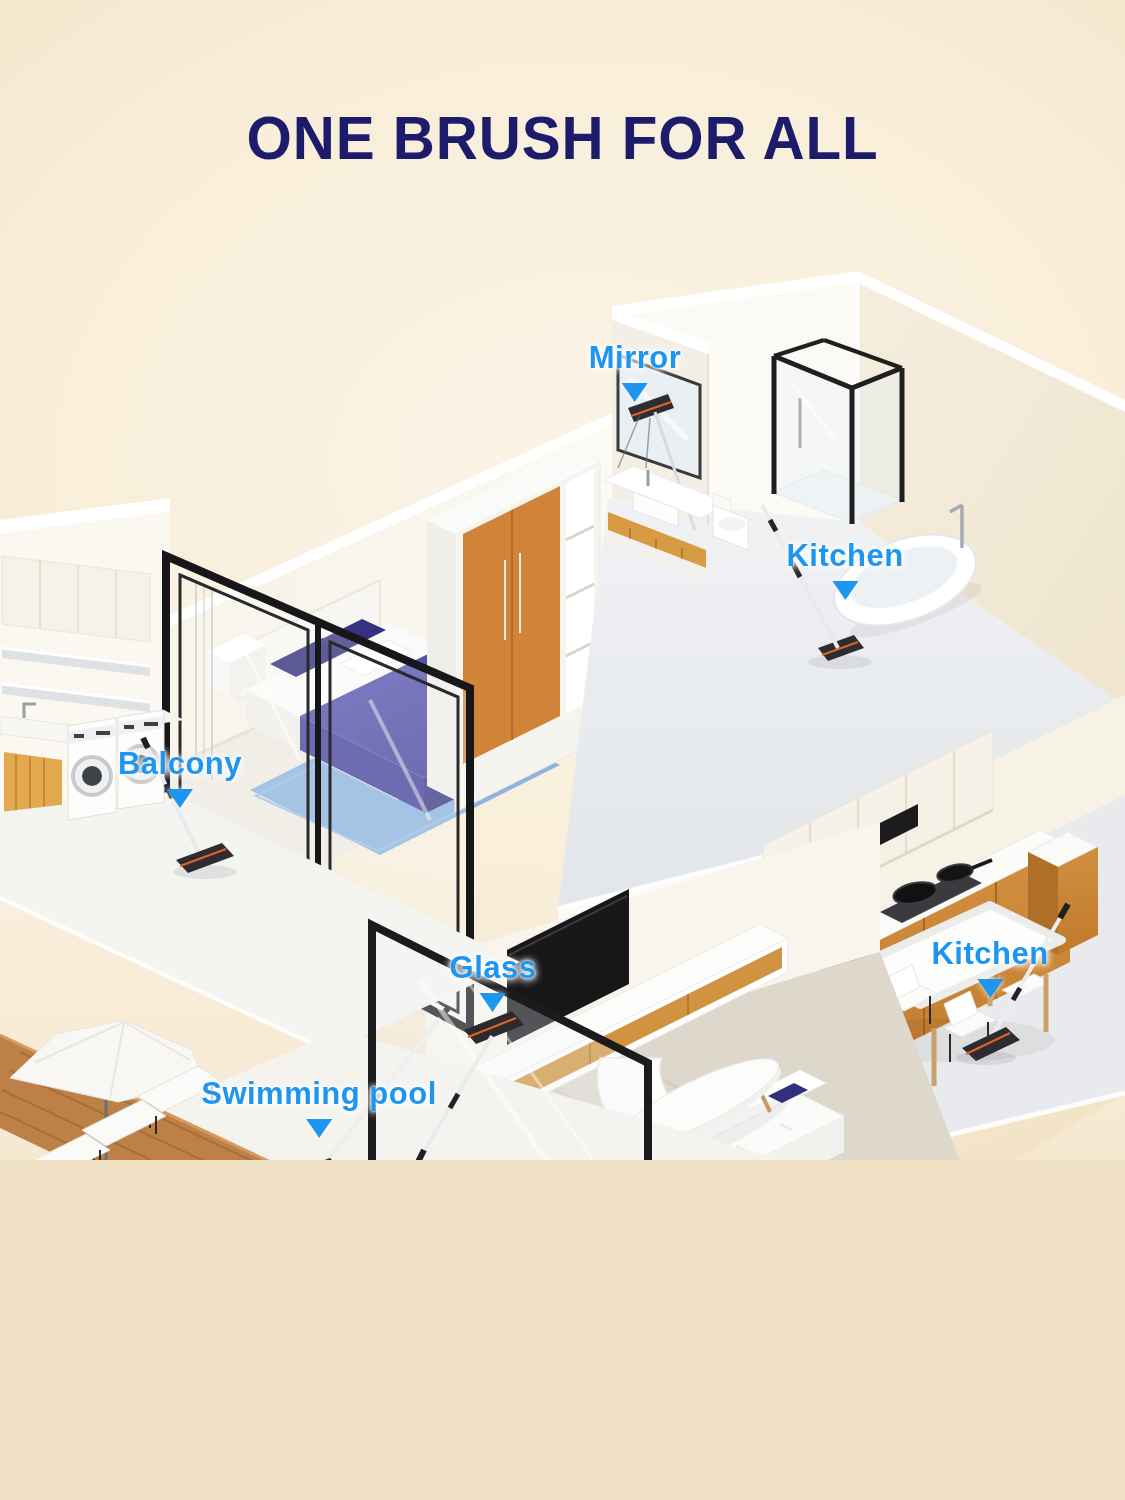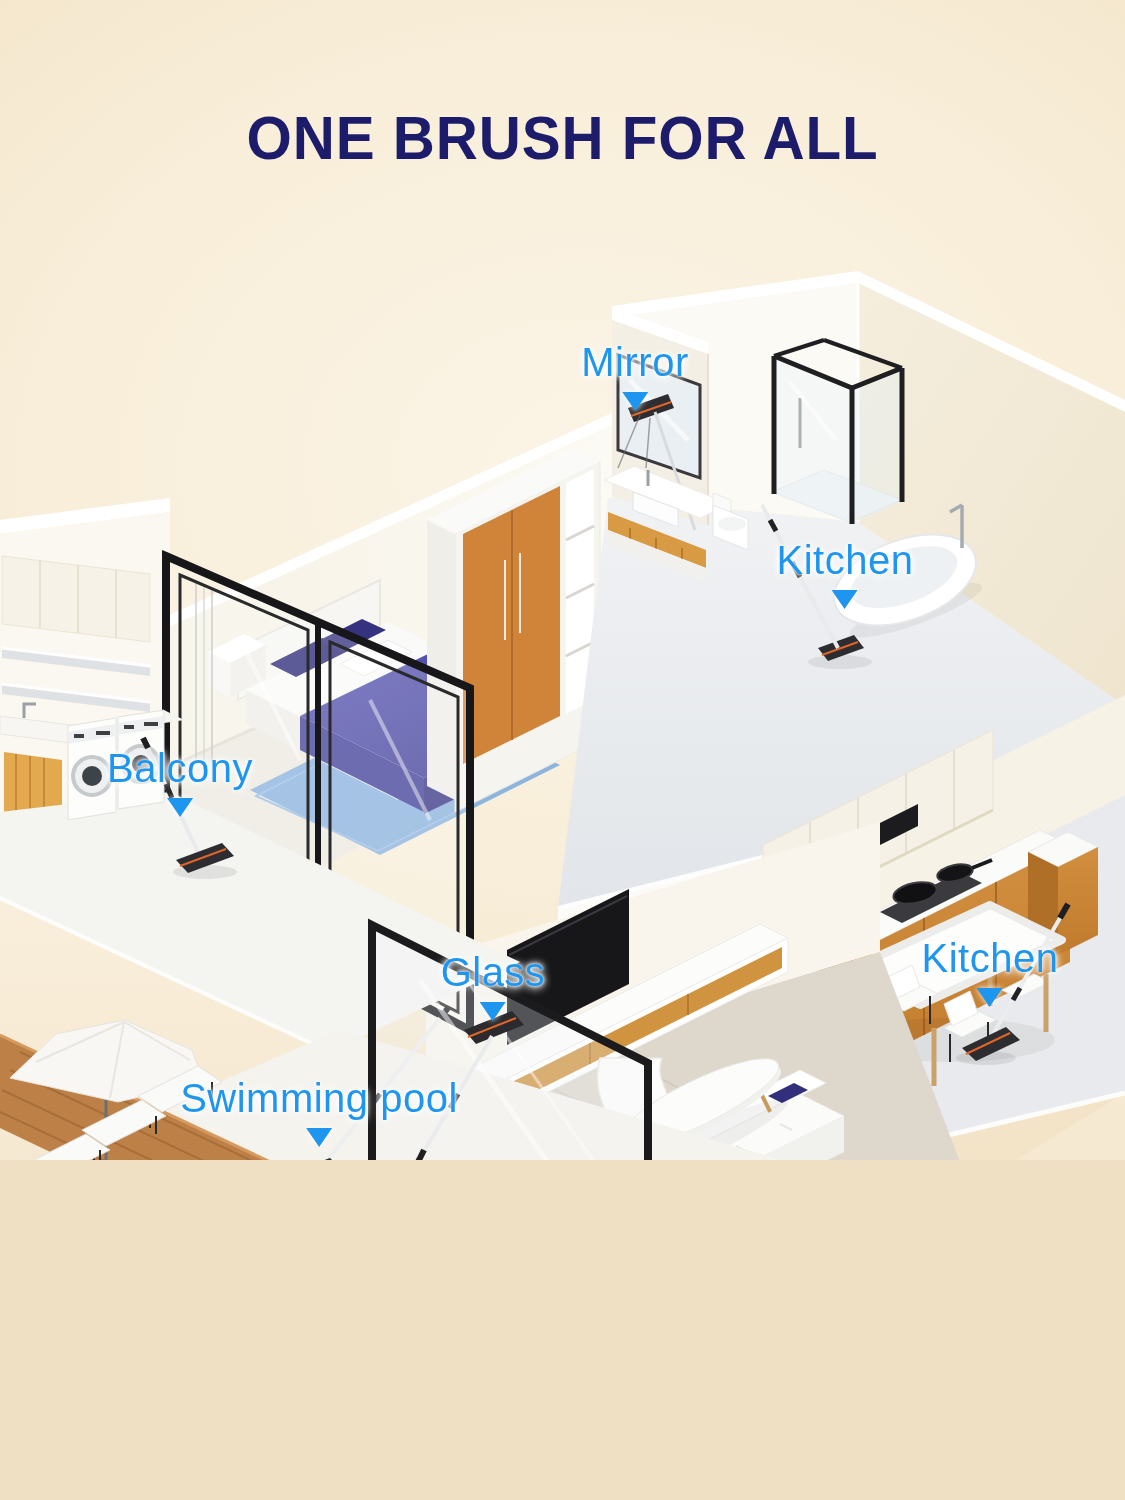--- a/index.html
+++ b/index.html
@@ -12,21 +12,21 @@
     position:absolute;top:102px;left:0;width:100%;margin:0;
     text-align:center;font-size:62px;font-weight:bold;letter-spacing:1px;
     color:#1d1c6b;transform:scaleX(.94);
   }
   .scene{position:absolute;left:0;top:0;}
   .scene-label{
     position:absolute;display:flex;flex-direction:column;align-items:center;
     transform:translateX(-50%);pointer-events:none;
   }
   .label-text{
-    font-size:40px;font-weight:normal;color:#1e96f0;white-space:nowrap;letter-spacing:.5px;
+    font-size:31px;font-weight:bold;color:#1e96f0;white-space:nowrap;letter-spacing:.5px;
     text-shadow:0 0 2px #fff,0 0 5px #fff,0 0 9px rgba(255,255,255,.95),0 2px 10px rgba(255,255,255,.85);
   }
   .down-arrow{
     width:0;height:0;margin-top:7px;
     border-left:13px solid transparent;border-right:13px solid transparent;
     border-top:19px solid #1e96f0;
     filter:drop-shadow(0 0 3px rgba(255,255,255,.95));
   }
   .label-mirror{left:635px;top:340px;}
   .label-bathroom{left:845px;top:538px;}

